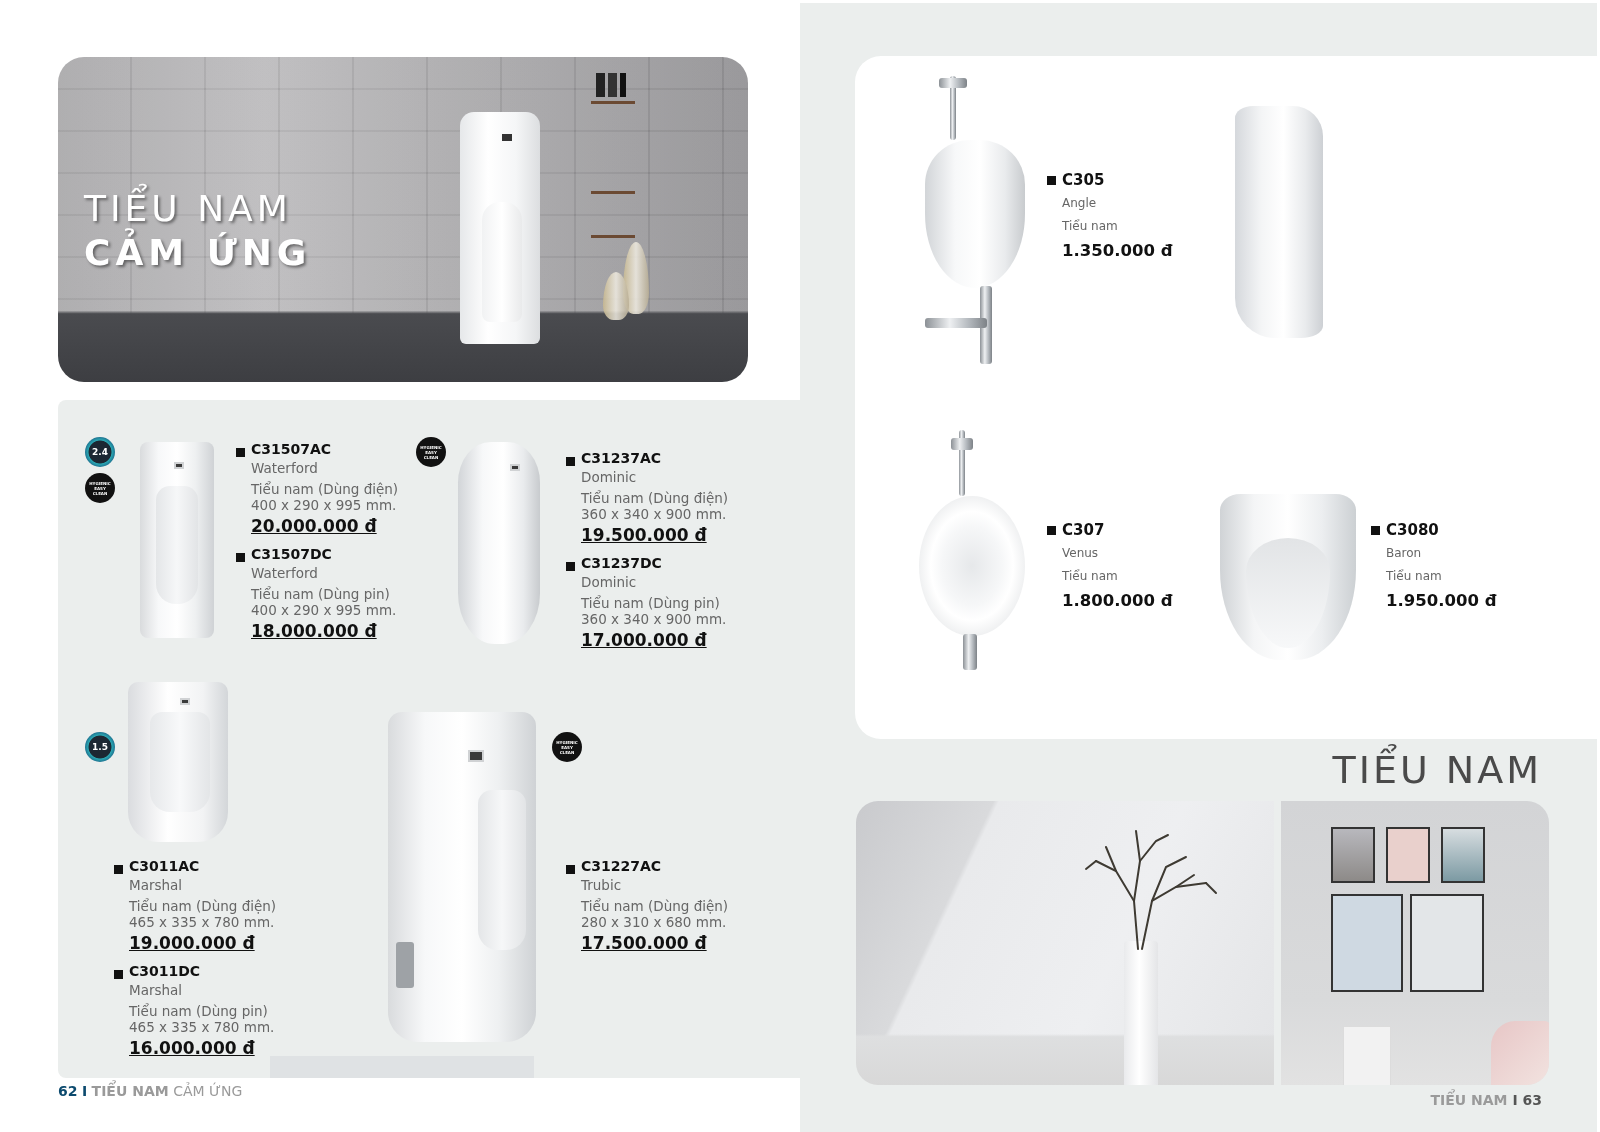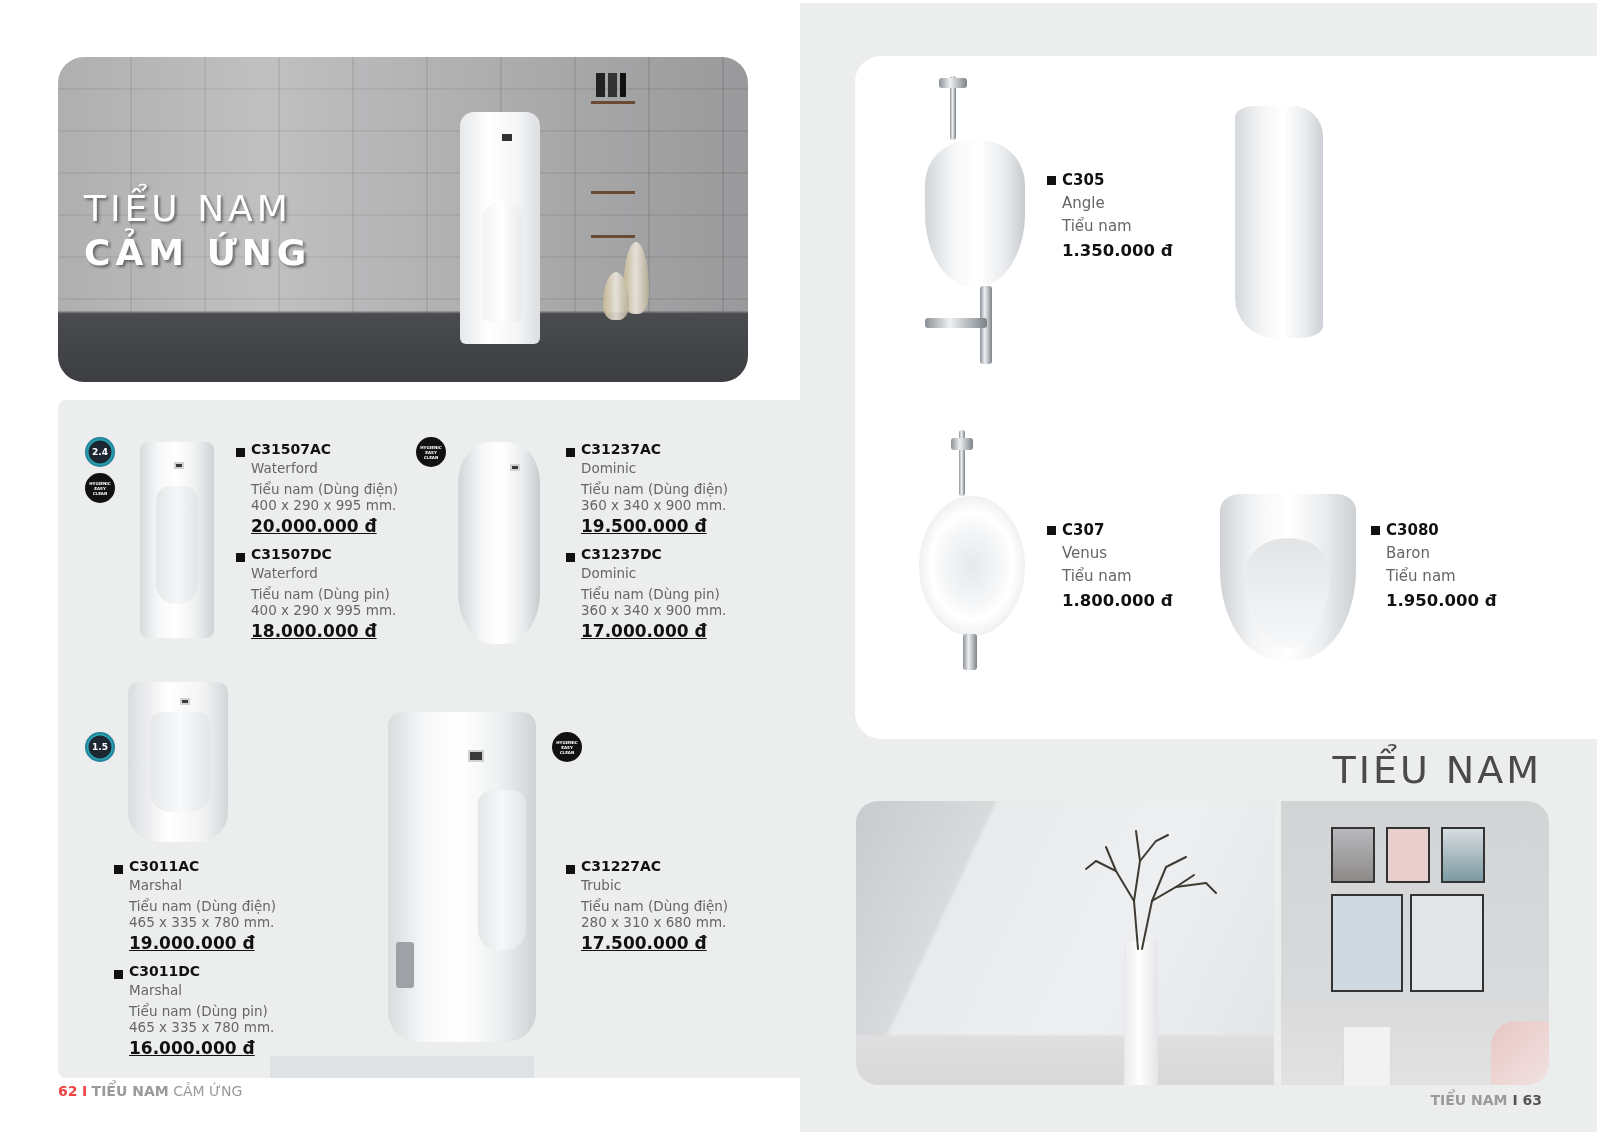--- a/index.html
+++ b/index.html
@@ -64,39 +64,39 @@
   .spec .price { font-weight: 700; font-size: 17px; color: #111; padding-left: 15px; height: 27px; line-height: 27px; text-decoration: underline; }
 
   
   .panel-right {
     position: absolute; left: 55px; top: 53px; width: 838px; height: 683px;
     border-radius: 26px; background: #ffffff;
   }
   .rspec { position: absolute; }
   .rspec .code { display: flex; align-items: center; font-weight: 700; font-size: 15px; color: #111; height: 24px; }
   .rspec .code .sq { display: inline-block; width: 9px; height: 9px; background: #111; margin-right: 6px; }
-  .rspec .line { color: #666; font-size: 15px; padding-left: 15px; height: 23px; line-height: 23px; }
+  .rspec .line { color: #666; font-size: 12px; padding-left: 15px; height: 23px; line-height: 23px; }
   .rspec .price { font-weight: 700; font-size: 16.5px; padding-left: 15px; height: 26px; line-height: 26px; color: #111; }
 
   .chrome { background: linear-gradient(90deg,#8c9196,#eef0f2 40%,#b5babf 70%,#7d8287); border-radius: 3px; position: absolute; }
 
   .section-title { position: absolute; right: 55px; top: 745px; font-size: 38px; letter-spacing: 3px; color: #4a4a4a; font-weight: 400; }
 
   .photo { position: absolute; top: 798px; height: 284px; overflow: hidden; }
   .photo-left { left: 56px; width: 418px; border-radius: 22px 0 0 22px;
     background:
       linear-gradient(180deg, transparent 82%, #dedfe0 83%, #d8d8d8 100%),
       linear-gradient(115deg, #c9cacd 0%, #d9dadc 25%, #e9eaec 26%, #eeeff1 60%, #e3e4e6 100%); }
   .photo-right { left: 481px; width: 268px; border-radius: 0 22px 22px 0;
     background: linear-gradient(180deg, #d3d4d6 0%, #d9dadb 70%, #e2e2e2 100%); }
   .vase { position: absolute; left: 268px; top: 140px; width: 34px; height: 146px; background: linear-gradient(90deg,#e9eaec,#ffffff 45%,#e4e5e7); border-radius: 4px 4px 0 0; }
   .frame { position: absolute; border: 2px solid #333; }
 
   .footer-left { position: absolute; left: 58px; top: 1083px; font-size: 14px; color: #9a9a9a; }
-  .footer-left .num { color: #ef4444; font-weight: 700; }
+  .footer-left .num { color: #0c4a6e; font-weight: 700; }
   .footer-left .strong { color: #9a9a9a; font-weight: 700; }
   .footer-right { position: absolute; right: 55px; top: 1089px; font-size: 14px; color: #9a9a9a; font-weight: 700; }
   .footer-right .num { color: #555; }
 </style>
 </head>
 <body>
 
 <div class="page page-left">
 
   <div class="hero">
@@ -150,21 +150,21 @@
     </div>
 
     <div class="badge badge-hyg" style="left:358px; top:37px;">
       <span>HYGIENIC</span>
       <span>EASY</span>
       <span>CLEAN</span>
     </div>
     <div class="prod-img urinal-oval" style="left:400px; top:42px; width:82px; height:202px;">
       <div class="sensor" style="position:absolute; left:52px; top:22px; width:10px; height:7px; background:#3a3a3a; border:2px solid #d0d2d4;"></div>
     </div>
-    <div class="spec" style="left:508px; top:35px;">
+    <div class="spec" style="left:508px; top:44px;">
       <div class="code">
           <span class="sq"></span>
           <span>C31237AC</span>
         </div>
       <div class="name">Dominic</div>
       <div class="desc" style="margin-top:2px">Tiểu nam (Dùng điện)</div>
       <div class="dims">360 x 340 x 900 mm.</div>
       <div class="price">19.500.000 đ</div>
       <div class="code">
           <span class="sq"></span>

